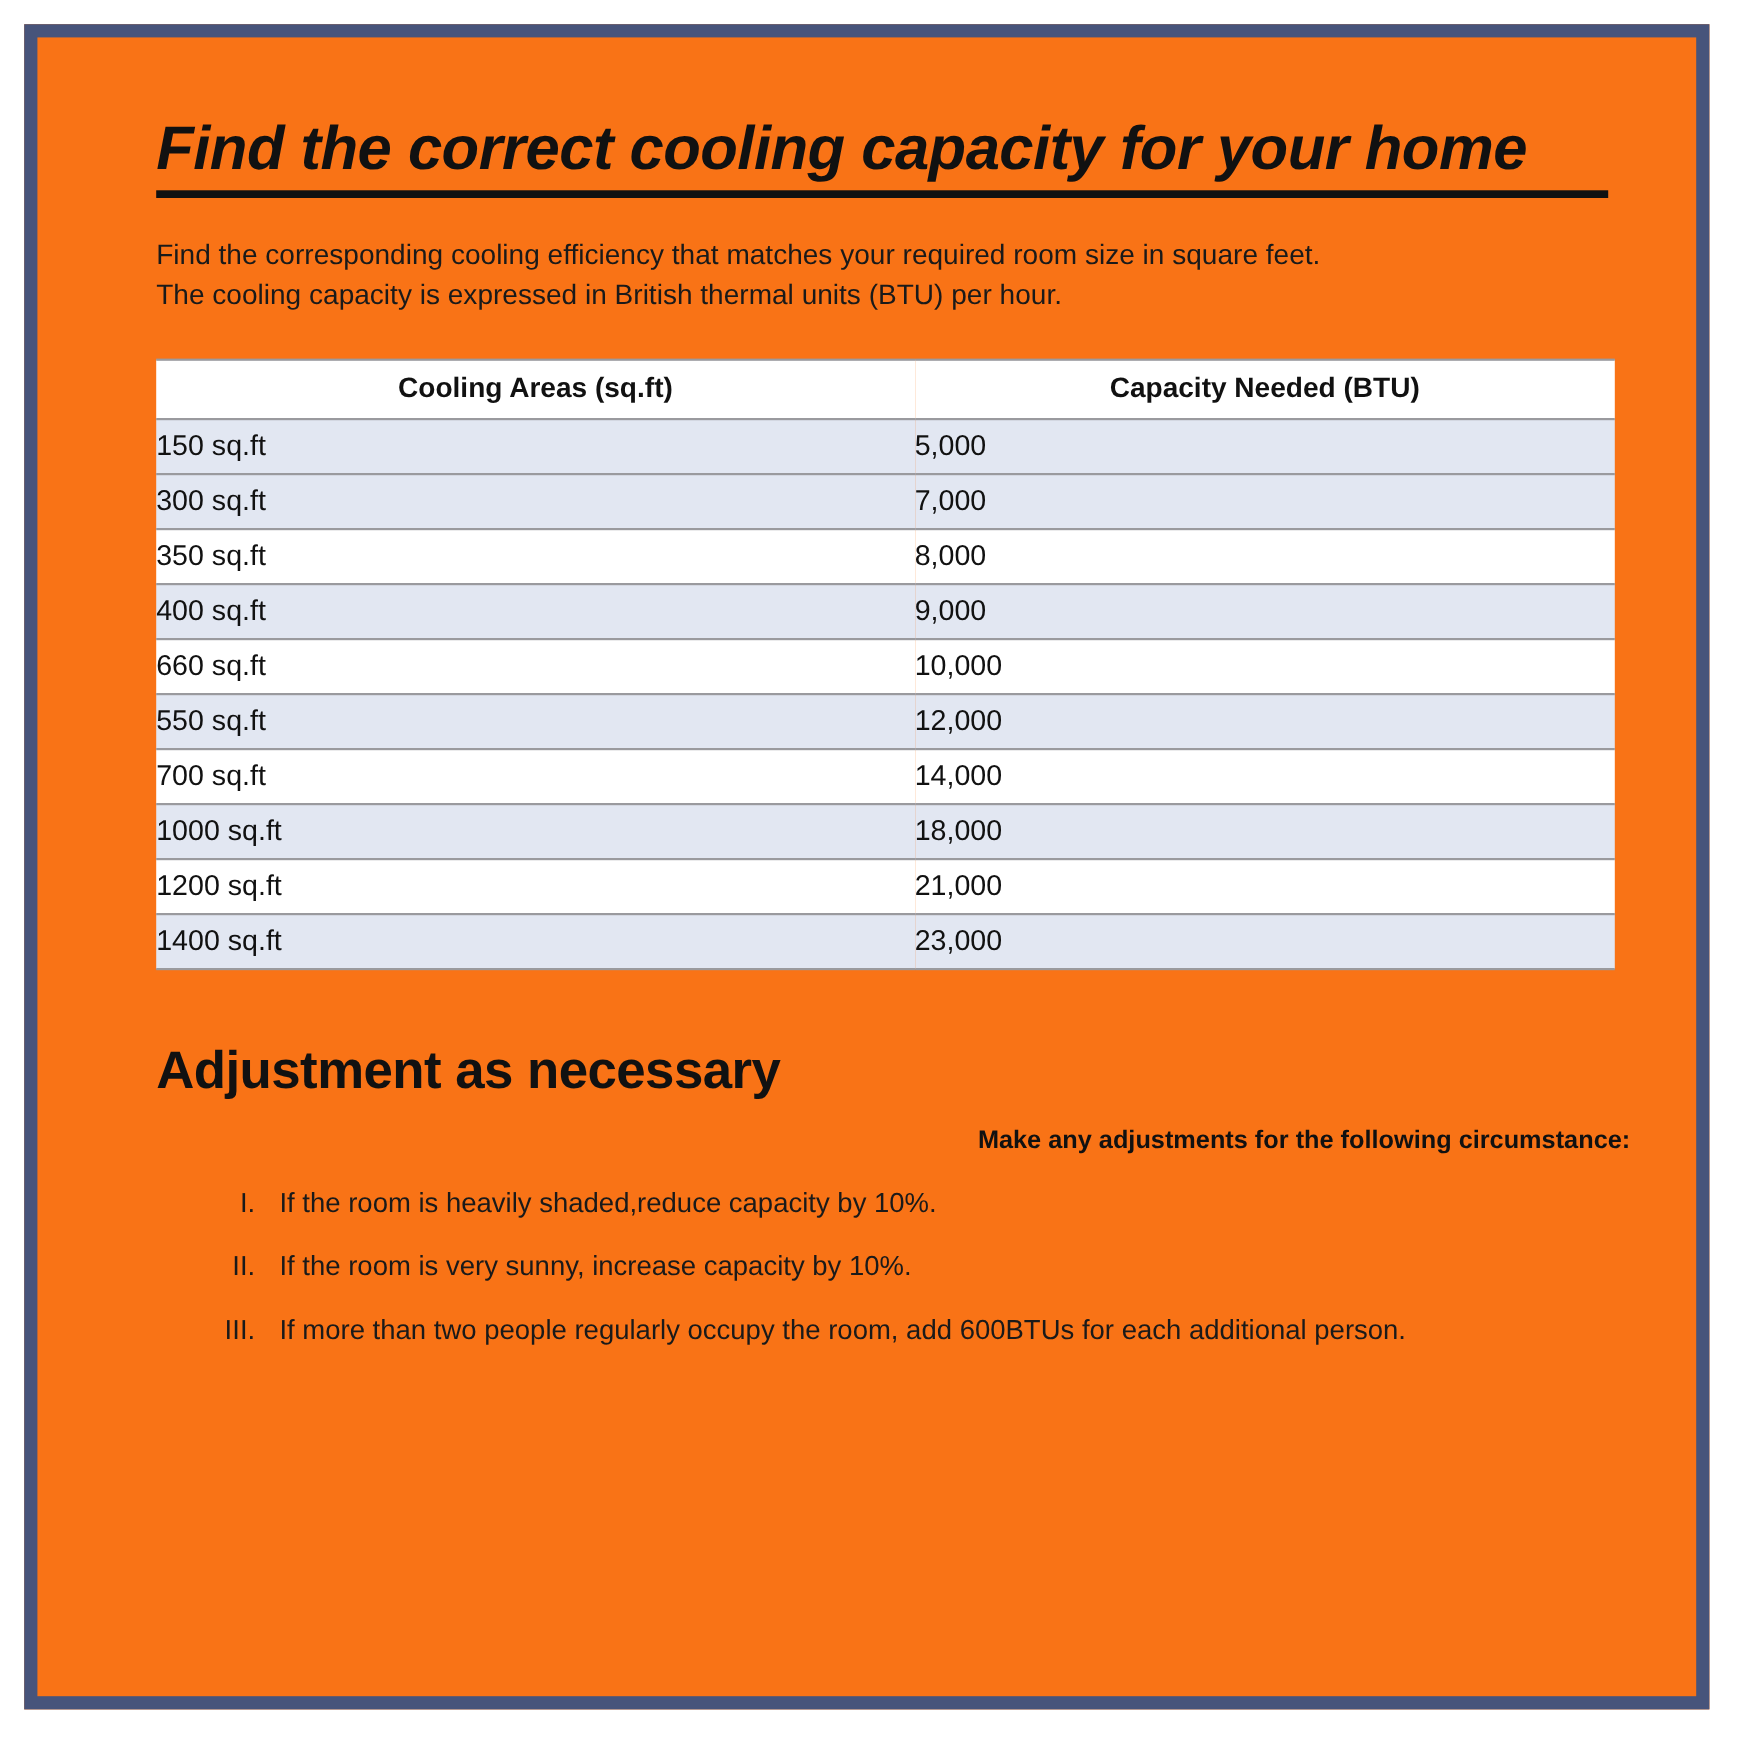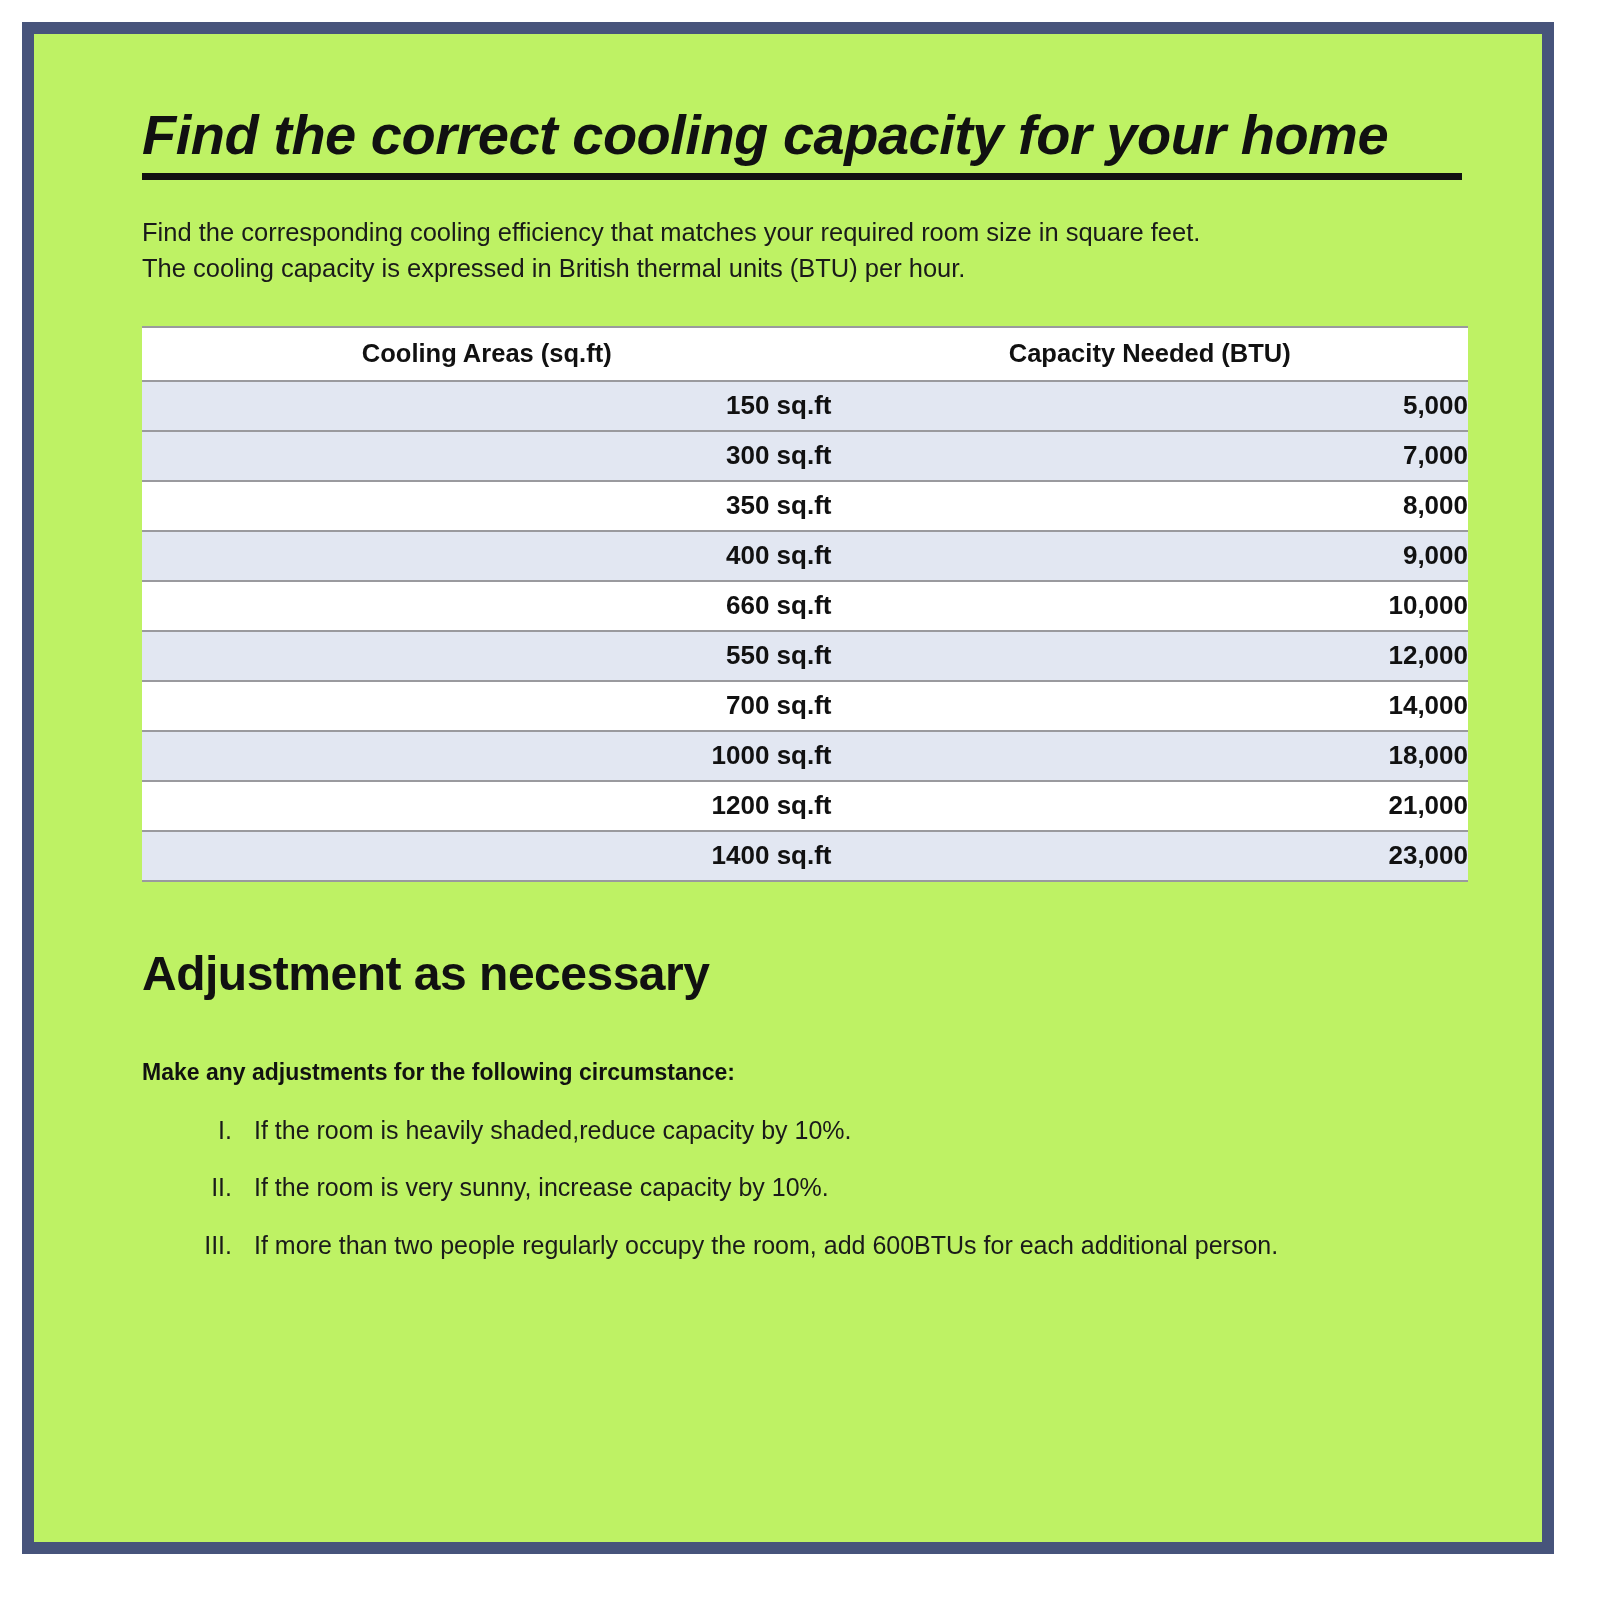--- a/index.html
+++ b/index.html
@@ -15,21 +15,21 @@
   }
 
   .page-frame {
     position: absolute;
     left: 22px;
     top: 22px;
     width: 1532px;
     height: 1532px;
     border: 12px solid #47547b;
     box-sizing: border-box;
-    background: #bef264;
+    background: #f97316;
   }
 
   .content {
     position: absolute;
     left: 108px;
     top: 70px;
     width: 1340px;
   }
 
   
@@ -77,23 +77,23 @@
     color: #111111;
     text-align: center;
     padding: 11px 0 12px 0;
     border-top: 2.5px solid #9a9a9e;
     border-bottom: 2.5px solid #9a9a9e;
     background: #ffffff;
   }
 
   .capacity-table td {
     font-size: 26px;
-    font-weight: bold;
-    color: #111111;
-    text-align: right;
+    font-weight: normal;
+    color: #111111;
+    text-align: left;
     padding: 8px 0 9px 0;
     height: 29px;
     background: #ffffff;
   }
 
   .capacity-table tbody tr.shaded td {
     background: #e2e7f2;
     border-top: 2.5px solid #9a9a9e;
     border-bottom: 2.5px solid #9a9a9e;
   }
@@ -109,22 +109,23 @@
     color: #111111;
     letter-spacing: -0.5px;
     margin: 66px 0 12px 0;
     line-height: 1.1;
   }
 
   .sub-heading {
     font-size: 23px;
     font-weight: bold;
     color: #111111;
-    margin: 58px 0 0 0;
+    margin: 22px 0 0 0;
     line-height: 1.2;
+    text-align: right;
   }
 
   .adjust-list {
     margin: 26px 0 0 0;
     padding: 0;
     list-style: none;
   }
   .adjust-item {
     display: flex;
     align-items: flex-start;

